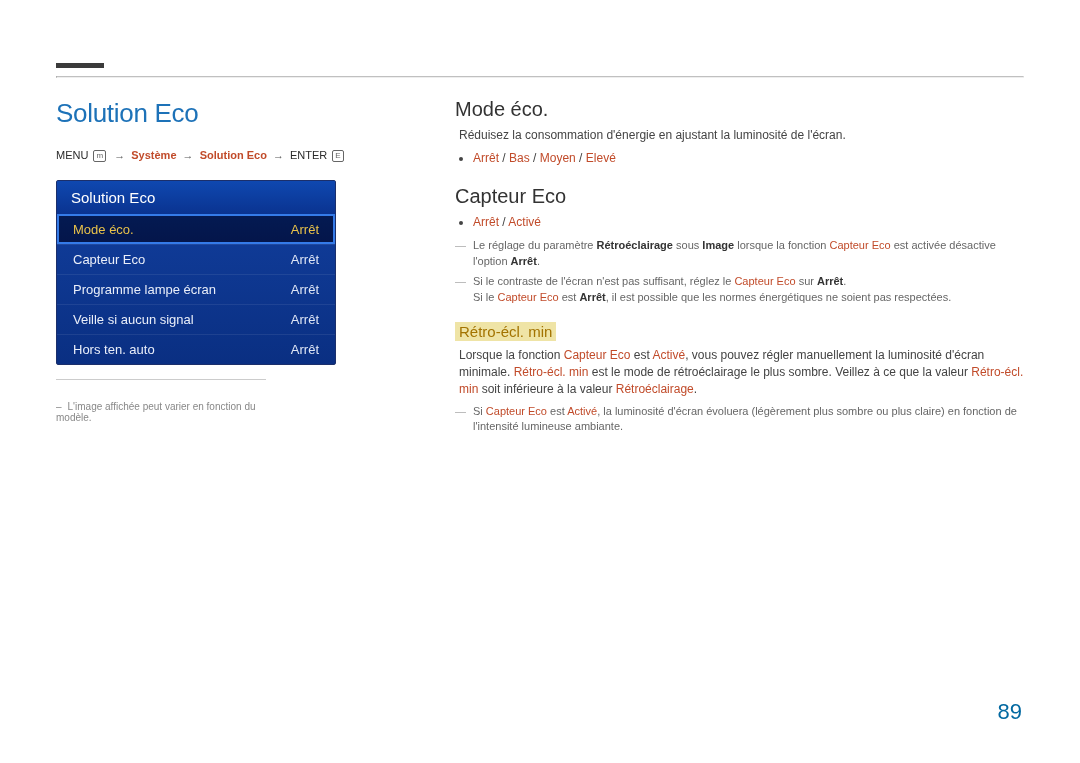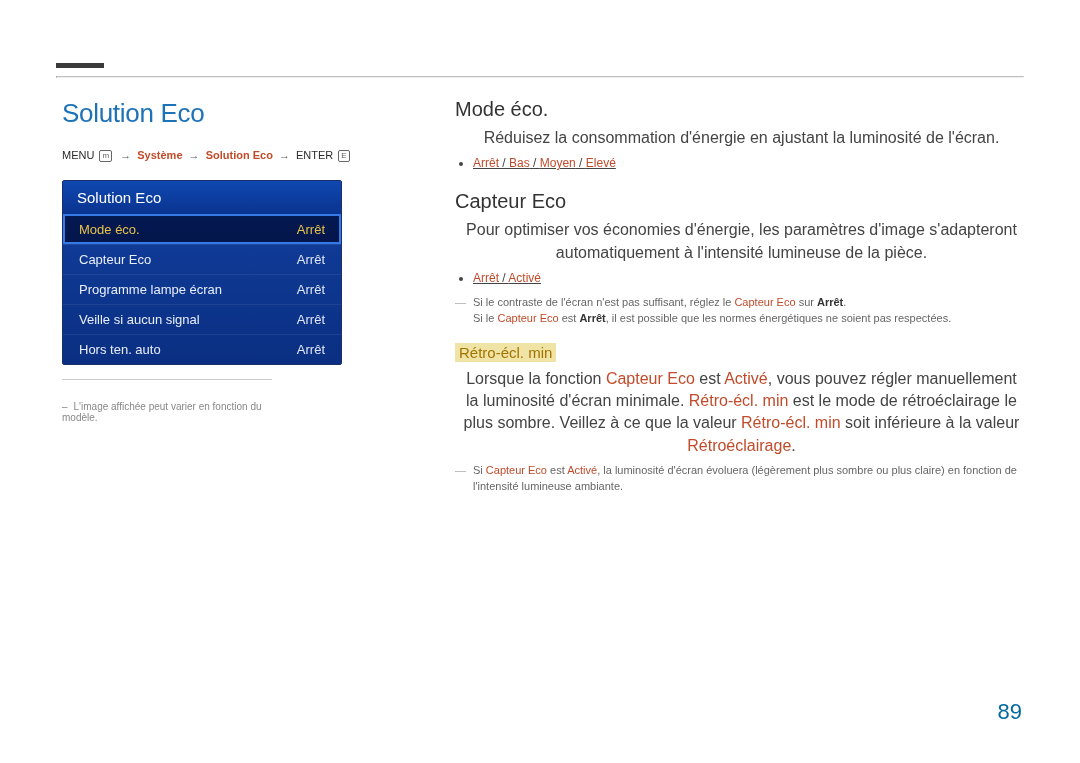--- a/index.html
+++ b/index.html
@@ -23,21 +23,21 @@
     left: 56px;
     top: 63px;
     height: 5px;
     width: 48px;
     border-top: 5px solid #3b3b3b;
   }
 
   .left-col {
     position: absolute;
     top: 98px;
-    left: 62px;
+    left: 56px;
     width: 290px;
   }
   .right-col {
     position: absolute;
     top: 98px;
     left: 455px;
     right: 56px;
   }
 
   h1.h1 {
@@ -114,34 +114,33 @@
   .menu .row .val { color:#dfe6f5; }
 
   
   h2 {
     font-size: 20px;
     font-weight: 500;
     margin: 0 0 6px 0;
     color: #333;
   }
   .para {
-    font-size: 16px;
+    font-size: 12px;
     color:#444;
     margin: 0 0 6px 4px;
     line-height: 1.4;
-    text-align: center;
   }
   ul.dots {
     list-style: disc;
     padding-left: 18px;
     margin: 4px 0 8px 0;
     font-size:12px;
     color:#444;
   }
-  ul.dots li { margin-bottom:3px; line-height:1.4;text-decoration:underline;}
+  ul.dots li { margin-bottom:3px; line-height:1.4;}
   .opt { color:#c14b2a; }
   .sep { color:#444; }
   .term2 { color:#c14b2a; }
   b.k { font-weight:700; color:#333; }
   ul.dash {
     list-style: none;
     padding-left: 18px;
     margin: 2px 0 6px 0;
     font-size:11px;
     color:#666;
@@ -225,28 +224,30 @@
   <ul class="dots">
     <li>
       <span class="opt">Arrêt</span><span class="sep"> / </span>
       <span class="opt">Bas</span><span class="sep"> / </span>
       <span class="opt">Moyen</span><span class="sep"> / </span>
       <span class="opt">Elevé</span>
     </li>
   </ul>
 
   <h2 style="margin-top:18px;">Capteur Eco</h2>
-  <p class="para">Pour optimiser vos économies d'énergie, les paramètres d'image s'adapteront automatiquement à l'intensité lumineuse de la pièce.</p>
   <ul class="dots">
     <li>
       <span class="opt">Arrêt</span><span class="sep"> / </span>
       <span class="opt">Activé</span>
     </li>
   </ul>
   <ul class="dash">
+    <li>
+      <span>Le réglage du paramètre </span><b class="k">Rétroéclairage</b><span> sous </span><b class="k">Image</b><span> lorsque la fonction </span><span class="term2">Capteur Eco</span><span> est activée désactive l'option </span><b class="k">Arrêt</b><span>.</span>
+    </li>
     <li>
       <span>Si le contraste de l'écran n'est pas suffisant, réglez le </span><span class="term2">Capteur Eco</span><span> sur </span><b class="k">Arrêt</b><span>.</span><br>
       <span>Si le </span><span class="term2">Capteur Eco</span><span> est </span><b class="k">Arrêt</b><span>, il est possible que les normes énergétiques ne soient pas respectées.</span>
     </li>
   </ul>
 
   <h3 class="sub">Rétro-écl. min</h3>
   <p class="para">
     <span>Lorsque la fonction </span><span class="term2">Capteur Eco</span><span> est </span><span class="term2">Activé</span><span>, vous pouvez régler manuellement la luminosité d'écran minimale. </span><span class="term2">Rétro-écl. min</span><span> est le mode de rétroéclairage le plus sombre. Veillez à ce que la valeur </span><span class="term2">Rétro-écl. min</span><span> soit inférieure à la valeur </span><span class="term2">Rétroéclairage</span><span>.</span>
   </p>

